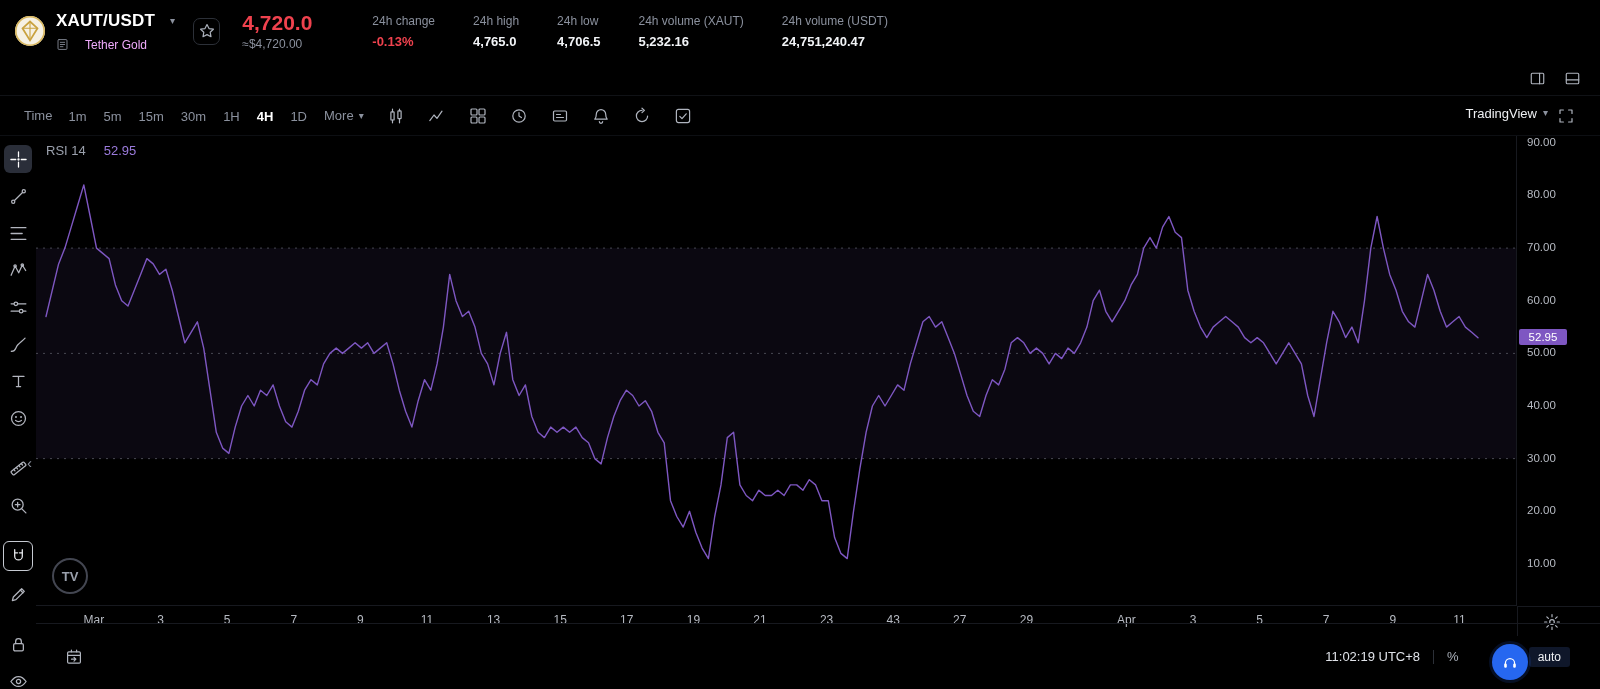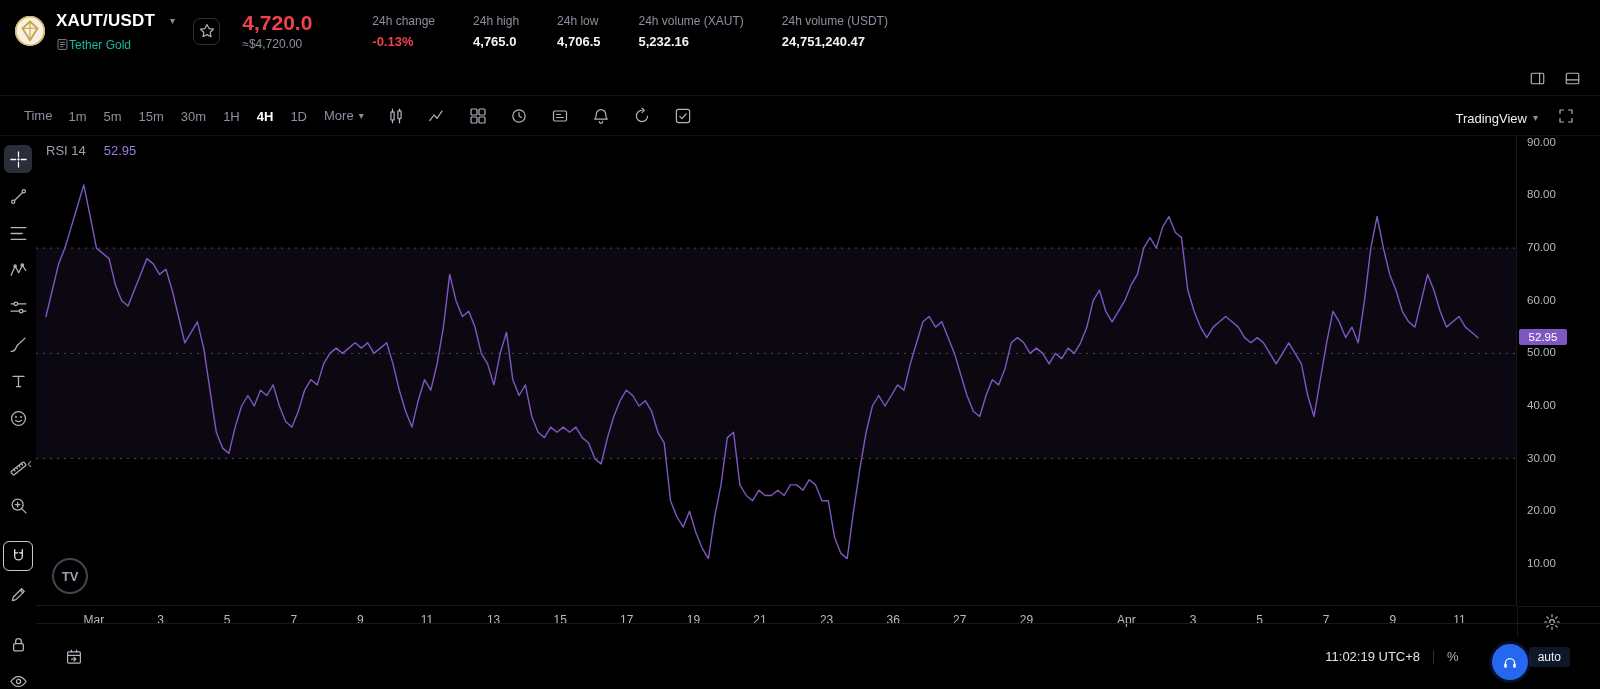--- a/index.html
+++ b/index.html
@@ -6,21 +6,21 @@
   .page{position:relative;width:1600px;height:689px;background:#000;overflow:hidden;
         font-family:"Liberation Sans","DejaVu Sans",sans-serif;color:#eaecef;-webkit-font-smoothing:antialiased;}
   svg{display:block}
 
   
   .header{position:absolute;top:0;left:0;right:0;height:62px;display:flex;align-items:center;
           padding:0 14px;box-sizing:border-box;background:#000;}
   .pair-block{margin-left:10px}
   .pair-row{display:flex;align-items:center;gap:15px;font-size:17px;font-weight:700;color:#fff;letter-spacing:.2px}
   .caret{color:#8b919e;font-size:10px;line-height:1}
-  .sub-row{display:flex;align-items:center;gap:0;color:#14b8a6;font-size:12px;margin-top:7px}
+  .sub-row{display:flex;align-items:center;gap:16px;color:#f0abfc;font-size:12px;margin-top:7px}
   .sub-row .mini-icon{width:13px;height:13px;color:#8b919e}
   .star-btn{margin-left:18px;width:27px;height:27px;border:1px solid #2c3038;border-radius:7px;background:transparent;
             color:#aab0ba;display:flex;align-items:center;justify-content:center;cursor:pointer;padding:0}
   .price-block{margin-left:22px;min-width:100px}
   .price{font-size:21px;font-weight:700;color:#f0424e}
   .price-approx{font-size:12px;color:#8b919e;margin-top:2px}
   .stats{display:flex;gap:38px;margin-left:30px}
   .stat-label{font-size:12px;color:#8b919e;white-space:nowrap}
   .stat-value{font-size:13px;font-weight:700;color:#f2f4f7;margin-top:6px}
   .stat-value.down{color:#f0424e}
@@ -36,21 +36,21 @@
             display:flex;align-items:center;justify-content:center}
 
   
   .toolbar{position:absolute;top:96px;left:0;right:0;height:40px;display:flex;align-items:center;
            padding:0 24px;box-sizing:border-box;color:#aab0ba;border-bottom:1px solid #0d0f13}
   .time-label{font-size:13px;color:#8b919e;margin-right:16px}
   .interval{font-size:13px;color:#8b919e;margin-right:17px;cursor:pointer;background:none;border:none;padding:0}
   .interval.active{color:#fff;font-weight:700}
   .more{font-size:13px;color:#8b919e;display:flex;align-items:center;gap:5px;cursor:pointer;background:none;border:none;padding:0;margin-right:6px}
   .tb-icons{display:flex;gap:21px;margin-left:16px;align-items:center}
-  .tb-right{margin-left:auto;display:flex;align-items:flex-end;gap:18px}
+  .tb-right{margin-left:auto;display:flex;align-items:flex-start;gap:8px}
   .tv-select{font-size:13px;color:#eef0f3;display:flex;gap:6px;align-items:center;cursor:pointer;background:none;border:none;padding:0;font-weight:500}
 
   
   .sidebar{position:absolute;top:136px;left:0;width:36px;bottom:0;display:flex;flex-direction:column;
            align-items:center;padding-top:9px;box-sizing:border-box}
   .tool{width:28px;height:28px;margin-bottom:9px;display:flex;align-items:center;justify-content:center;
         color:#b2b5be;border-radius:6px;cursor:pointer;flex:none}
   .tool.active{background:#2a2e39;color:#fff}
   .tool.boxed{border:1px solid #c6cad2;color:#e9ebef}
   .tool-gap{height:13px;flex:none}
@@ -402,21 +402,21 @@
       <span class="x-tick" style="left: 191.2px;">5</span>
       <span class="x-tick" style="left: 257.8px;">7</span>
       <span class="x-tick" style="left: 324.4px;">9</span>
       <span class="x-tick" style="left: 391px;">11</span>
       <span class="x-tick" style="left: 457.6px;">13</span>
       <span class="x-tick" style="left: 524.2px;">15</span>
       <span class="x-tick" style="left: 590.8px;">17</span>
       <span class="x-tick" style="left: 657.4px;">19</span>
       <span class="x-tick" style="left: 724px;">21</span>
       <span class="x-tick" style="left: 790.6px;">23</span>
-      <span class="x-tick" style="left: 857.2px;">36</span>
+      <span class="x-tick" style="left: 857.2px;">43</span>
       <span class="x-tick" style="left: 923.8px;">27</span>
       <span class="x-tick" style="left: 990.4px;">29</span>
       <span class="x-tick" style="left: 1090.4px;">Apr</span>
       <span class="x-tick" style="left: 1157px;">3</span>
       <span class="x-tick" style="left: 1223.6px;">5</span>
       <span class="x-tick" style="left: 1290.2px;">7</span>
       <span class="x-tick" style="left: 1356.8px;">9</span>
       <span class="x-tick" style="left: 1423.4px;">11</span>
     </div>
   <div class="axis-corner">

